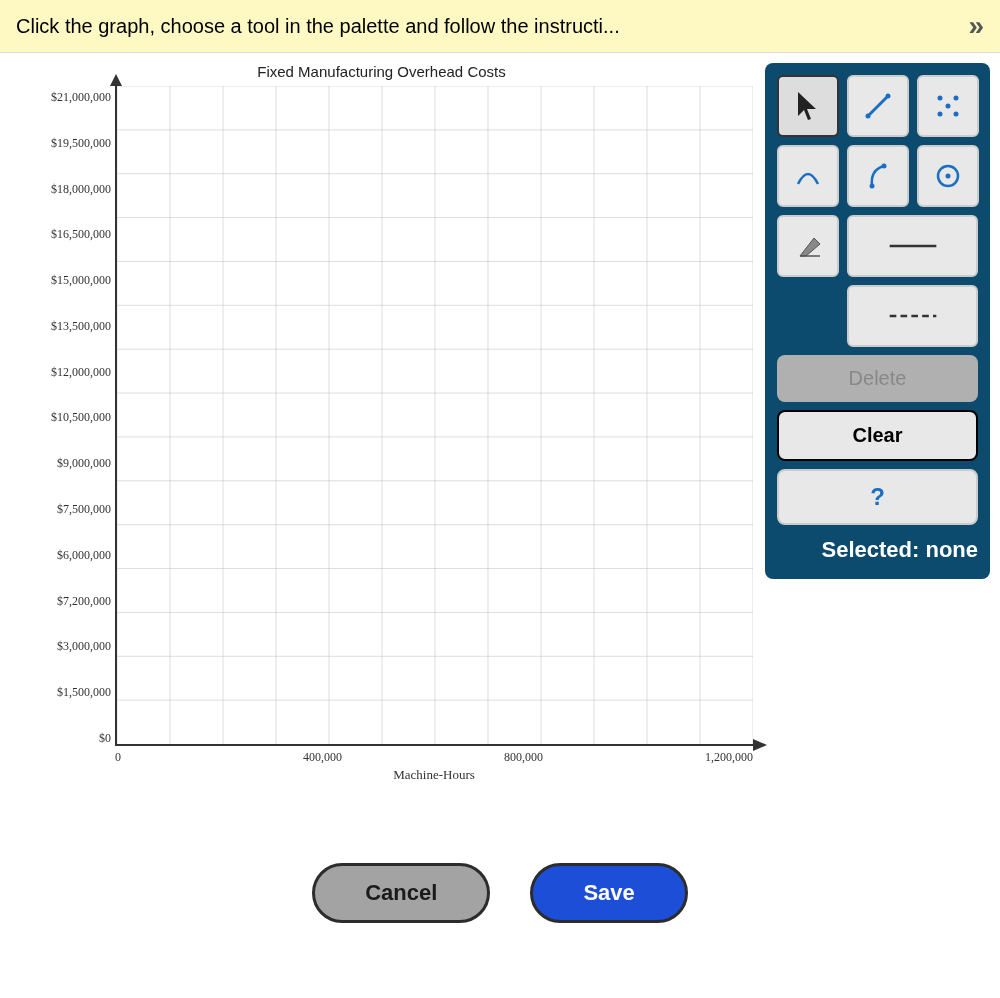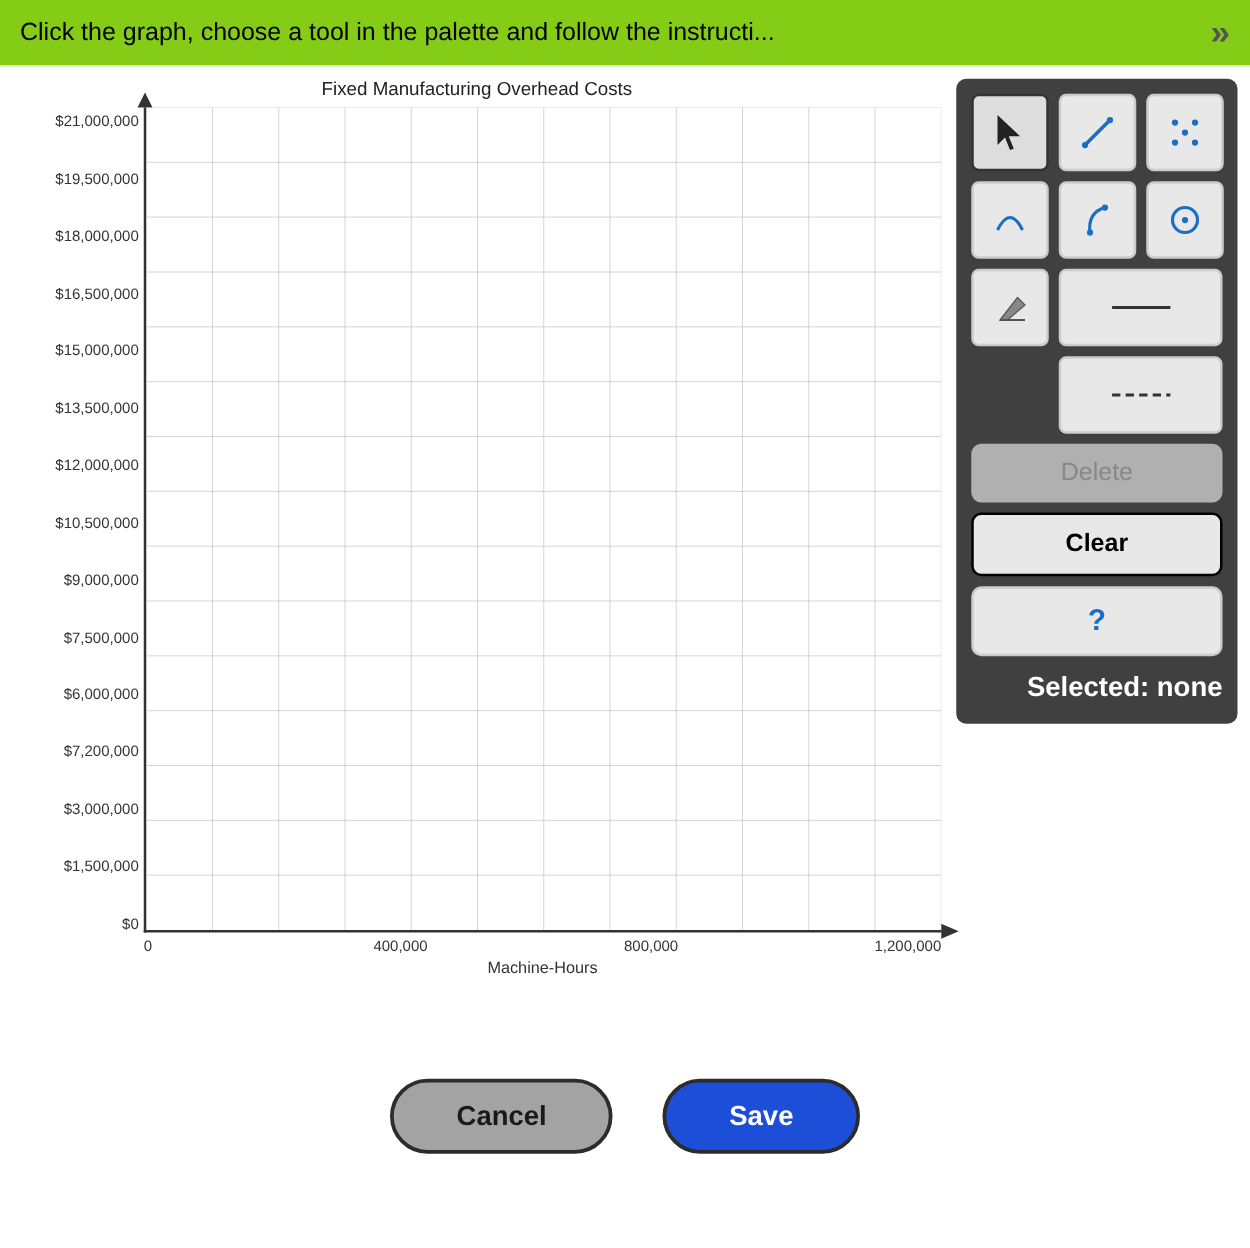--- a/index.html
+++ b/index.html
@@ -10,21 +10,21 @@
       height: 998px;
       overflow: hidden;
       position: relative;
     }
 
     
     #instruction-bar {
       display: flex;
       align-items: center;
       justify-content: space-between;
-      background: #84cc16;
+      background: #fef9c3;
       border-bottom: 1px solid #ddd;
       padding: 10px 16px;
       font-size: 20px;
       color: #000;
     }
 
     
     #main-content {
       display: flex;
       flex-direction: row;
@@ -42,20 +42,21 @@
       text-align: center;
       font-size: 15px;
       margin-bottom: 6px;
       color: #222;
     }
 
     #graph-container {
       display: flex;
       flex-direction: row;
       height: 680px;
+      font-family: Liberation Serif, serif;
     }
 
     #y-axis-labels {
       display: flex;
       flex-direction: column;
       justify-content: space-between;
       align-items: flex-end;
       padding-right: 4px;
       padding-bottom: 20px;
       padding-top: 4px;
@@ -112,21 +113,21 @@
       width: 0;
       height: 0;
       border-top: 6px solid transparent;
       border-bottom: 6px solid transparent;
       border-left: 14px solid #333;
     }
 
     
     #tool-palette {
       width: 225px;
-      background: #404040;
+      background: #0c4a6e;
       border-radius: 8px;
       padding: 12px;
       margin-left: 12px;
       display: flex;
       flex-direction: column;
       gap: 8px;
       height: fit-content;
     }
 
     .tool-row {

